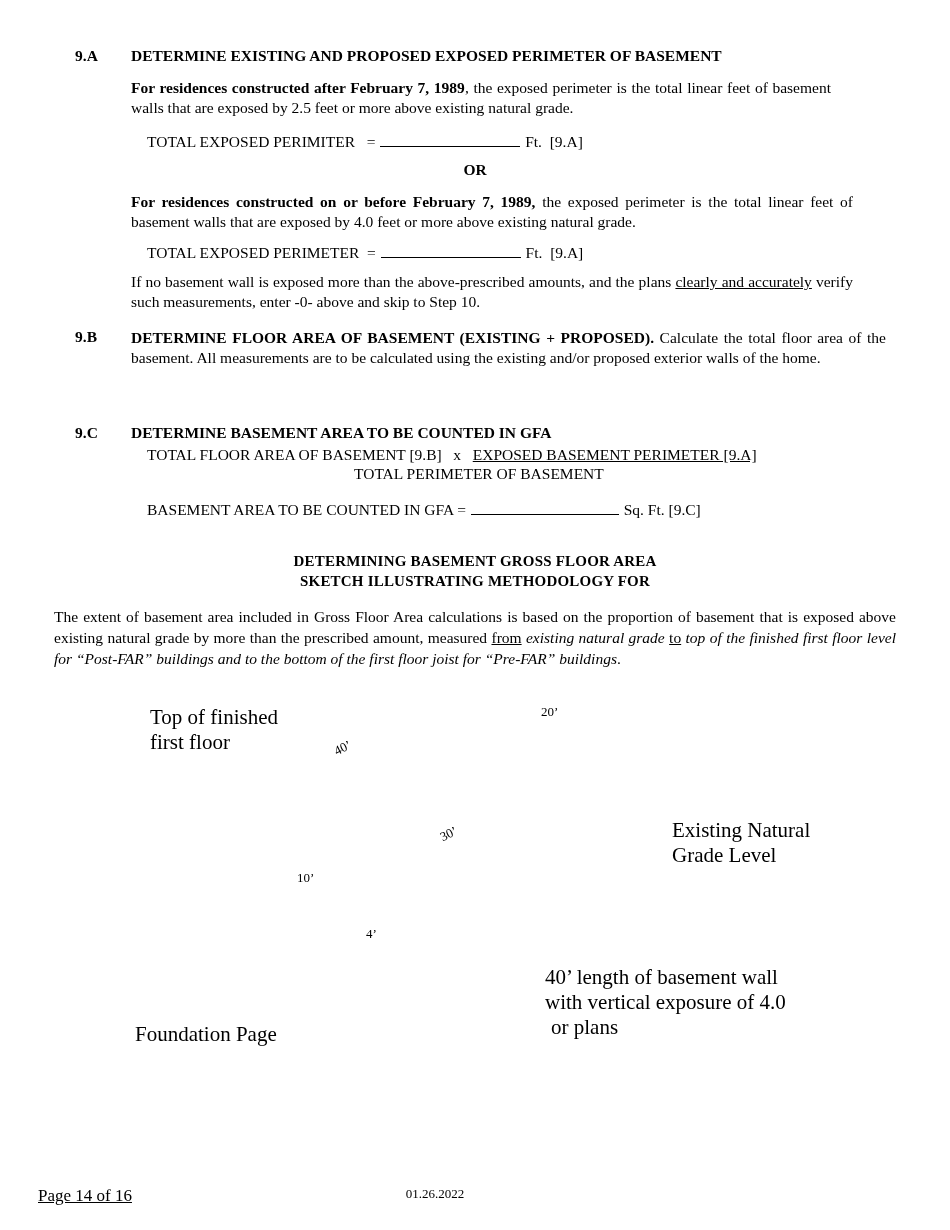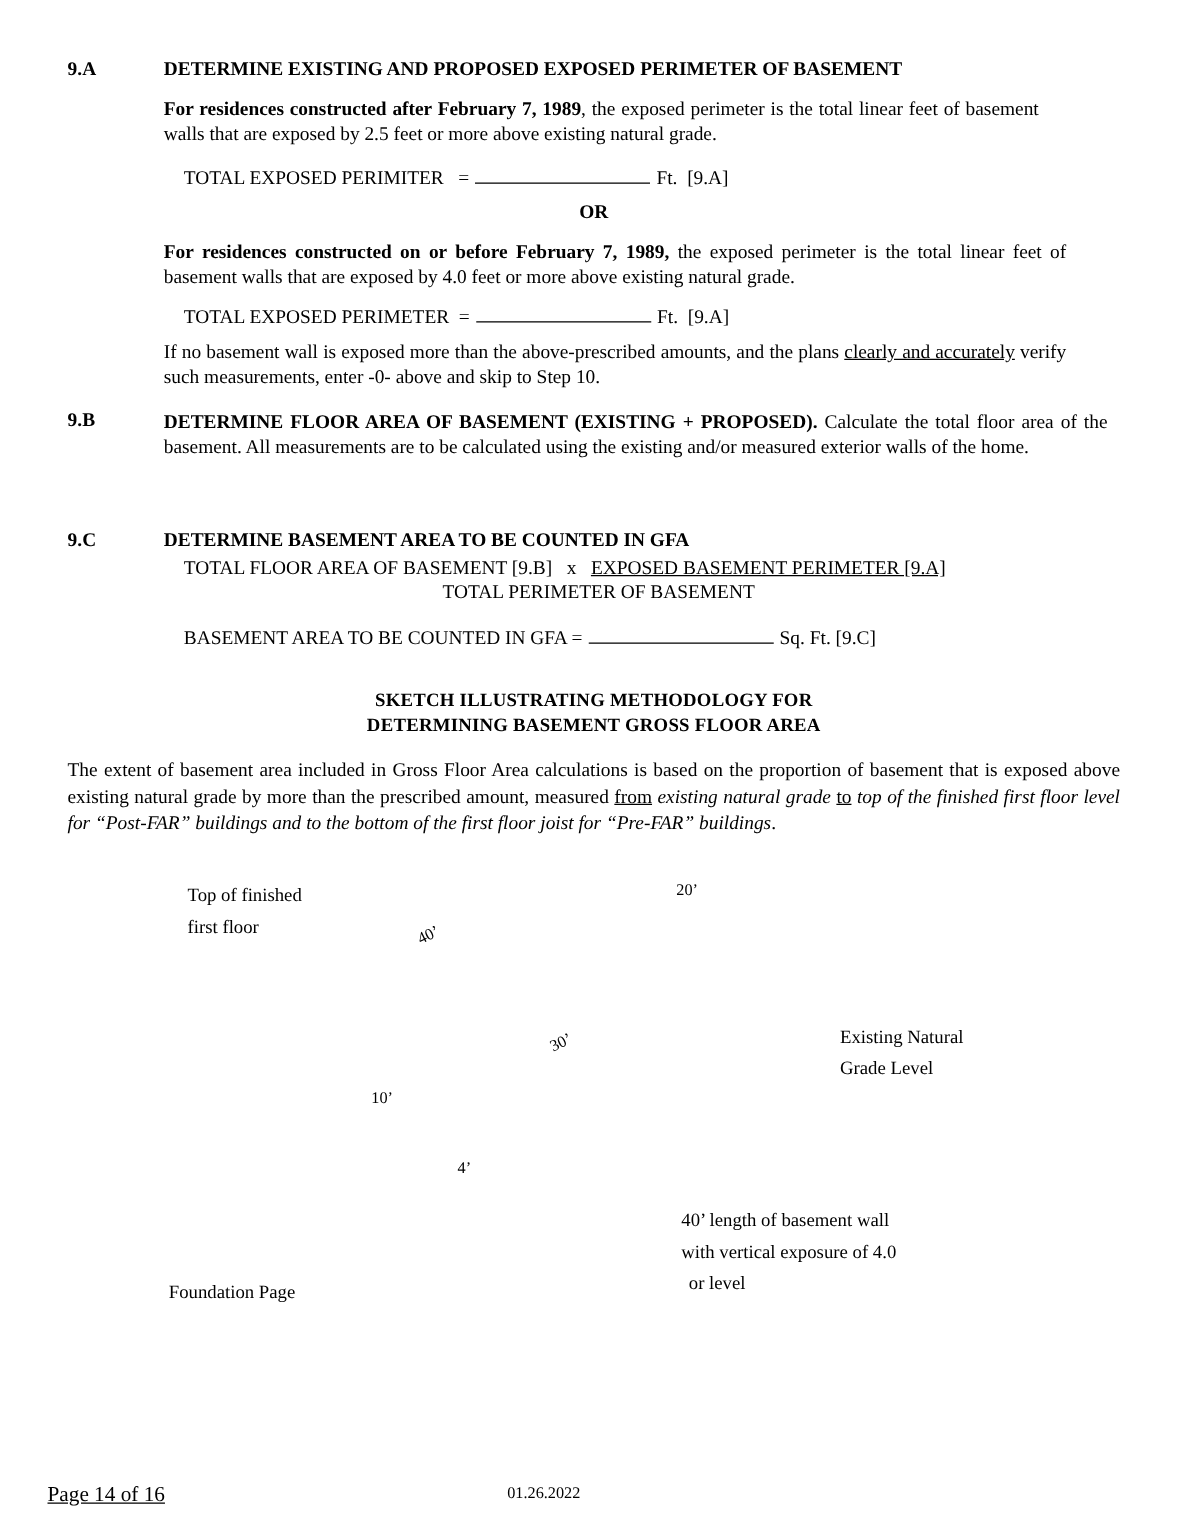--- a/index.html
+++ b/index.html
@@ -20,20 +20,21 @@
     position: absolute;
     left: 0; top: 0;
     width: 950px;
     height: 1230px;
   }
   .sec-num {
     position: absolute;
     font-weight: bold;
     font-size: 15.5px;
     letter-spacing: 0.1px;
+    margin-left: 21px;
   }
   .sec-head {
     position: absolute;
     font-weight: bold;
     font-size: 15.5px;
   }
   .para {
     position: absolute;
     font-size: 15.5px;
     line-height: 20px;
@@ -93,21 +94,21 @@
   
   #diagram {
     position: absolute;
     left: 0;
     top: 660px;
     width: 950px;
     height: 420px;
   }
   .dlabel {
     position: absolute;
-    font-size: 15px;
+    font-size: 21px;
     line-height: 25px;
     font-family: "Liberation Serif", "DejaVu Serif", serif;
     white-space: nowrap;
   }
   .dim {
     position: absolute;
     font-size: 13px;
     font-family: "Liberation Serif", "DejaVu Serif", serif;
     white-space: nowrap;
   }
@@ -138,43 +139,43 @@
     <span>TOTAL EXPOSED PERIMETER</span>
     &nbsp;<span>=</span>
     <span class="blank" style="width:140px;"></span>
     <span>Ft.</span>
     &nbsp;<span>[9.A]</span>
   </div>
 
   <div class="para" style="left:131px; top:272px; width:722px;"><span>If no basement wall is exposed more than the above-prescribed amounts, and the plans </span><span class="u">clearly and accurately</span><span> verify such measurements, enter -0- above and skip to Step 10.</span></div>
 
   <div class="sec-num" style="left:54px; top:328px;">9.B</div>
-  <div class="para" style="left:131px; top:328px; width:755px;"><b>DETERMINE FLOOR AREA OF BASEMENT (EXISTING + PROPOSED).</b><span> Calculate the total floor area of the basement. All measurements are to be calculated using the existing and/or measured exterior walls of the home.</span></div>
+  <div class="para" style="left:131px; top:328px; width:755px;"><b>DETERMINE FLOOR AREA OF BASEMENT (EXISTING + PROPOSED).</b><span> Calculate the total floor area of the basement. All measurements are to be calculated using the existing and/or proposed exterior walls of the home.</span></div>
 
 
   <div class="sec-num" style="left:54px; top:424px;">9.C</div>
   <div class="sec-head" style="left:131px; top:424px;">DETERMINE BASEMENT AREA TO BE COUNTED IN GFA</div>
 
   <div class="formula" style="left:147px; top:446px;">
     <span>TOTAL FLOOR AREA OF BASEMENT [9.B]</span>
     &nbsp;&nbsp;<span>x</span>
     &nbsp;&nbsp;<span class="u">EXPOSED BASEMENT PERIMETER [9.A]</span>
   </div>
   <div class="formula" style="left:354px; top:465px;">TOTAL PERIMETER OF BASEMENT</div>
 
   <div class="formula" style="left:147px; top:500px;">
     <span>BASEMENT AREA TO BE COUNTED IN GFA =</span>
     <span class="blank" style="width:148px;"></span>
     <span>Sq. Ft.</span>
     <span>[9.C]</span>
   </div>
 
   <div class="sketch-title" style="top:551px;">
+    <div>DETERMINING BASEMENT GROSS FLOOR AREA</div>
     <div>SKETCH ILLUSTRATING METHODOLOGY FOR</div>
-    <div>DETERMINING BASEMENT GROSS FLOOR AREA</div>
   </div>
 
   <div class="para" style="left:54px; top:606px; width:842px; line-height:21px;"><span>The extent of basement area included in Gross Floor Area calculations is based on the proportion of basement that is exposed above existing natural grade by more than the prescribed amount, measured </span><span class="u">from</span><span class="it"> existing natural grade </span><span class="u">to</span><span class="it"> top of the finished first floor level for “Post-FAR” buildings and to the bottom of the first floor joist for “Pre-FAR” buildings</span><span>.</span></div>
 
   <div id="diagram">
 
     <svg width="950" height="420" viewBox="0 0 950 420">
       <defs>
         <marker id="arr" markerWidth="9" markerHeight="9" refX="7" refY="3" orient="auto" markerUnits="strokeWidth">
           <path d="M0,0 L7,3 L0,6 z" fill="#000"></path>
@@ -290,21 +291,21 @@
     <div class="dlabel" style="left:672px; top:158px;">
       <div>Existing Natural</div>
       <div>Grade Level</div>
     </div>
 
     <div class="dlabel" style="left:135px; top:362px;">Foundation Page</div>
 
     <div class="dlabel" style="left:545px; top:305px;">
       <div>40’ length of basement wall</div>
       <div>with vertical exposure of 4.0</div>
-      <div style="padding-left:6px;">or level</div>
+      <div style="padding-left:6px;">or plans</div>
     </div>
 
     <div class="dim" style="left:334px; top:80px; transform:rotate(-26deg);">40’</div>
     <div class="dim" style="left:541px; top:44px; transform:rotate(0deg);">20’</div>
     <div class="dim" style="left:440px; top:166px; transform:rotate(-26deg);">30’</div>
     <div class="dim" style="left:297px; top:210px;">10’</div>
     <div class="dim" style="left:366px; top:266px;">4’</div>
   </div>
 
   <div class="footer-left">Page 14 of 16</div>

